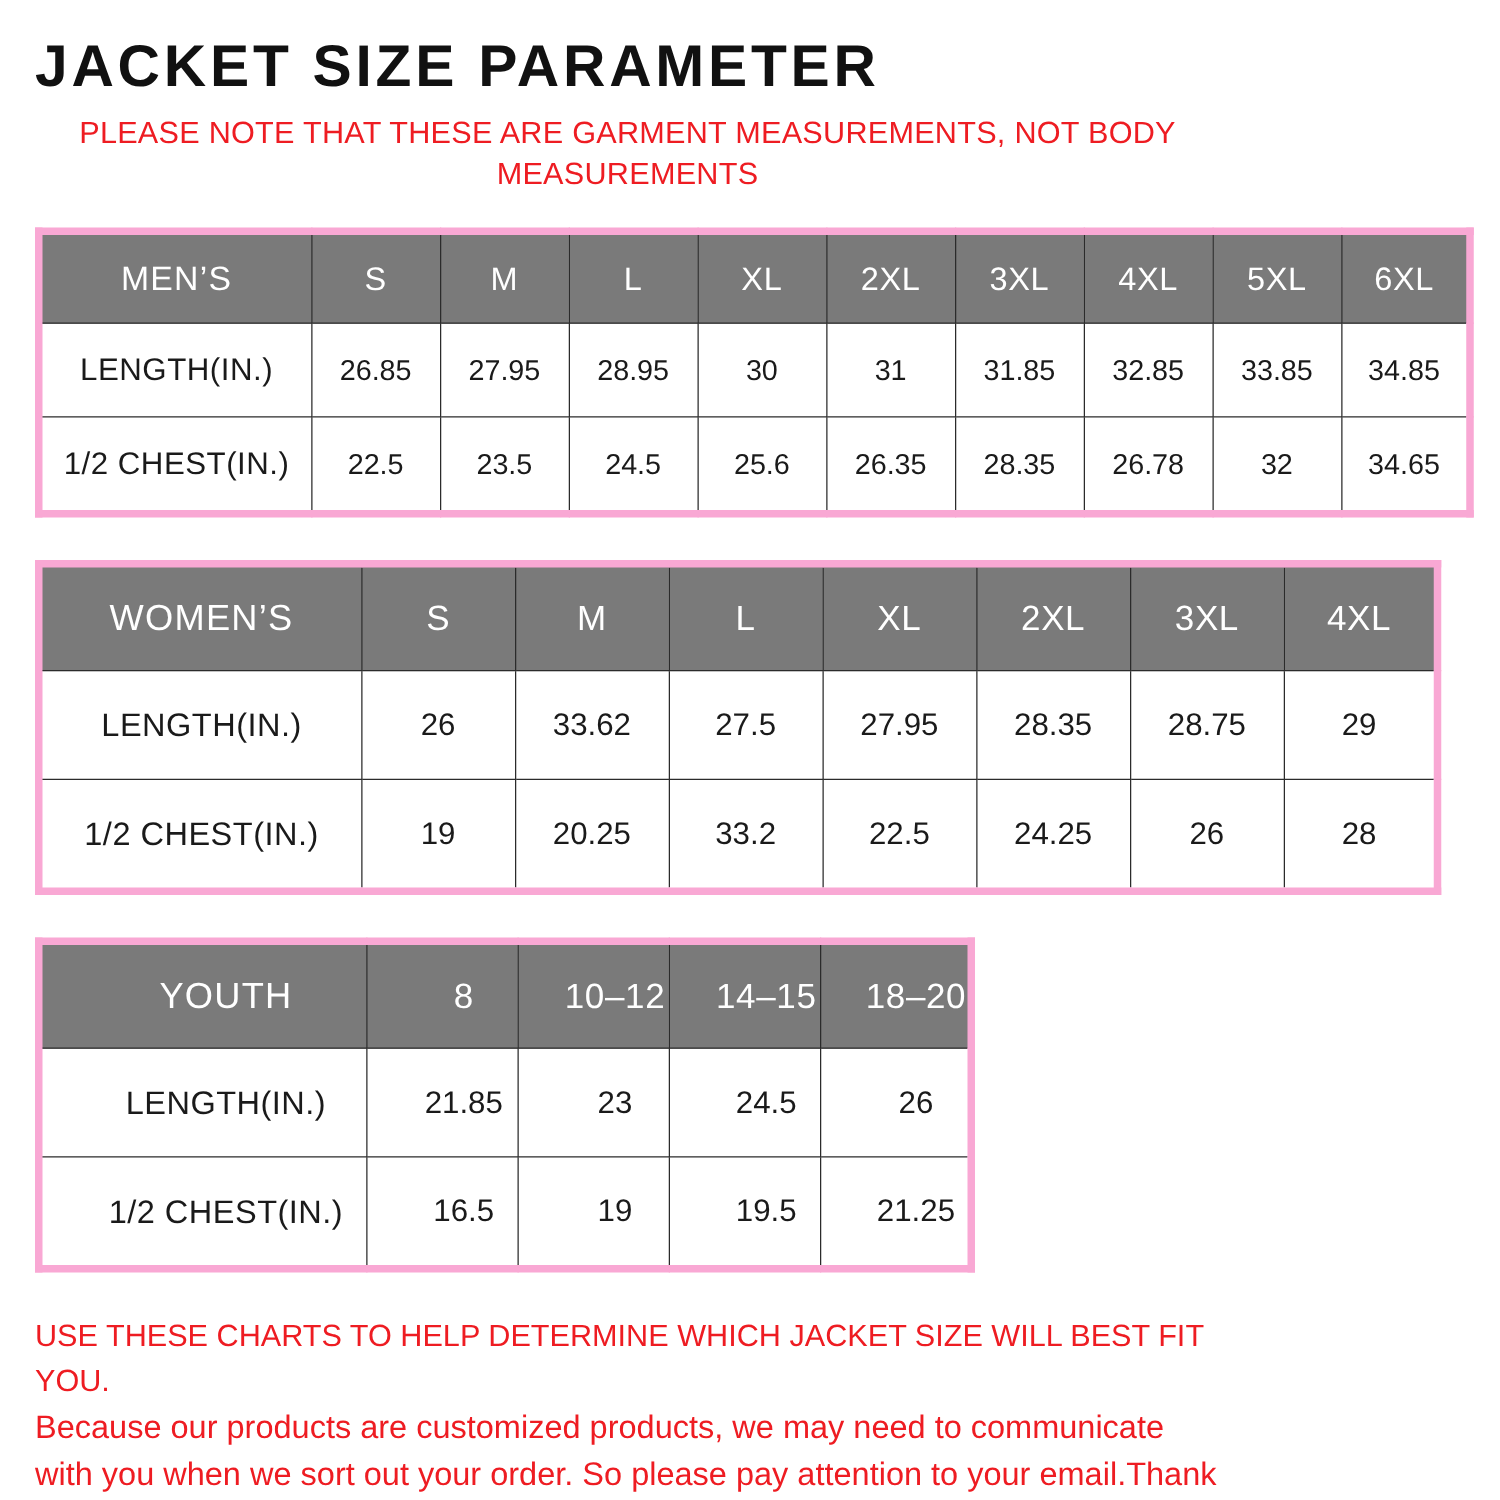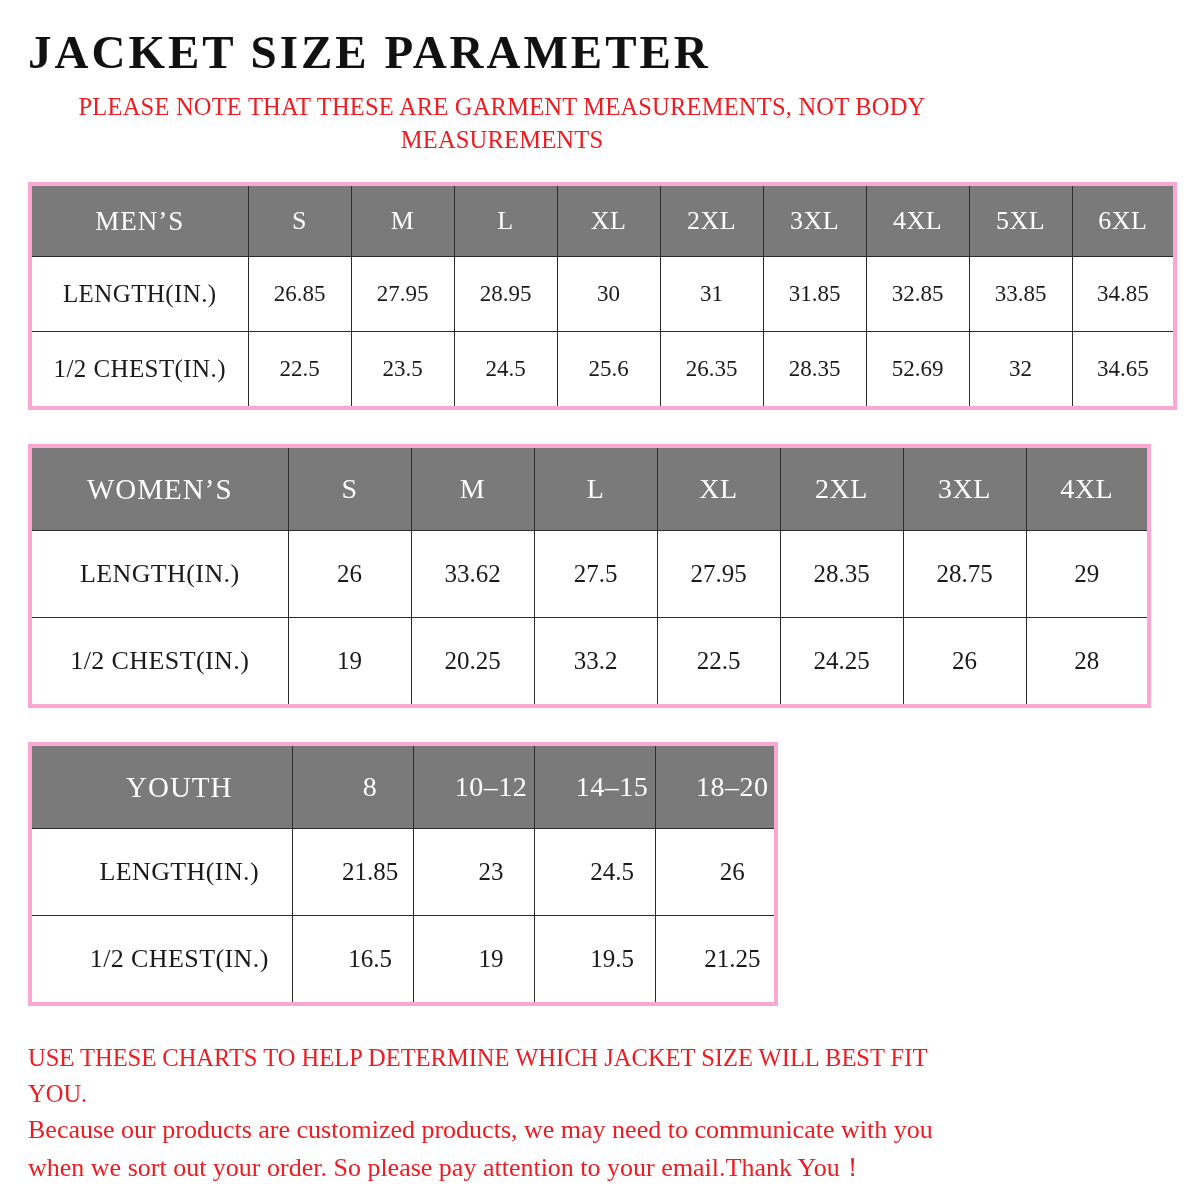--- a/index.html
+++ b/index.html
@@ -12,21 +12,20 @@
     background: #ffffff;
     font-family: "Liberation Sans", sans-serif;
     color: #1a1a1a;
     overflow: hidden;
   }
   .page {
     box-sizing: border-box;
     width: 1004px;
     height: 1200px;
     padding: 28px 28px 0 28px;
-    font-family: Liberation Serif, serif;
   }
   .title {
     font-size: 47px;
     font-weight: bold;
     letter-spacing: 3px;
     color: #111111;
     margin: 0 0 14px 0;
     line-height: 1.05;
   }
   .note {
@@ -35,21 +34,21 @@
     line-height: 1.32;
     margin: 0 0 26px 0;
     max-width: 960px;
     letter-spacing: 0.2px;
     text-align: center;
   }
   table.size-table {
     border-collapse: collapse;
     table-layout: fixed;
     margin-bottom: 34px;
-    border: 4px solid #f9a8d4;
+    border: 6px solid #f9a8d4;
   }
   table.size-table td {
     border: 1px solid #2b2b2b;
     text-align: center;
     vertical-align: middle;
     font-size: 23px;
     color: #1a1a1a;
     background: #ffffff;
     padding: 0;
     height: 72px;
@@ -158,21 +157,21 @@
         <td>34.85</td>
       </tr>
       <tr>
         <td class="row-label">1/2 CHEST(IN.)</td>
         <td>22.5</td>
         <td>23.5</td>
         <td>24.5</td>
         <td>25.6</td>
         <td>26.35</td>
         <td>28.35</td>
-        <td>52.69</td>
+        <td>26.78</td>
         <td>32</td>
         <td>34.65</td>
       </tr>
     </tbody>
   </table>
 
   <table class="size-table" id="womens-table">
     <colgroup>
       <col class="col-label">
         <col class="col-size">

